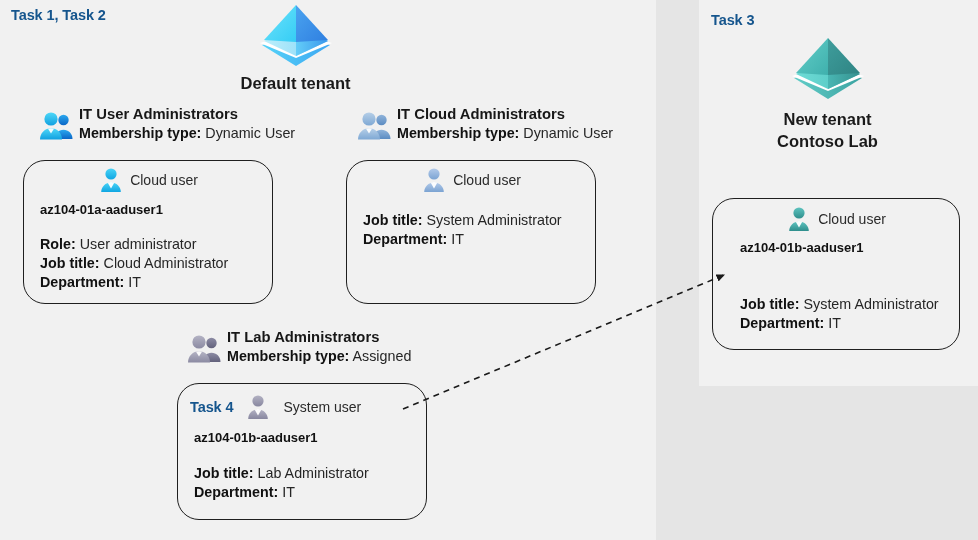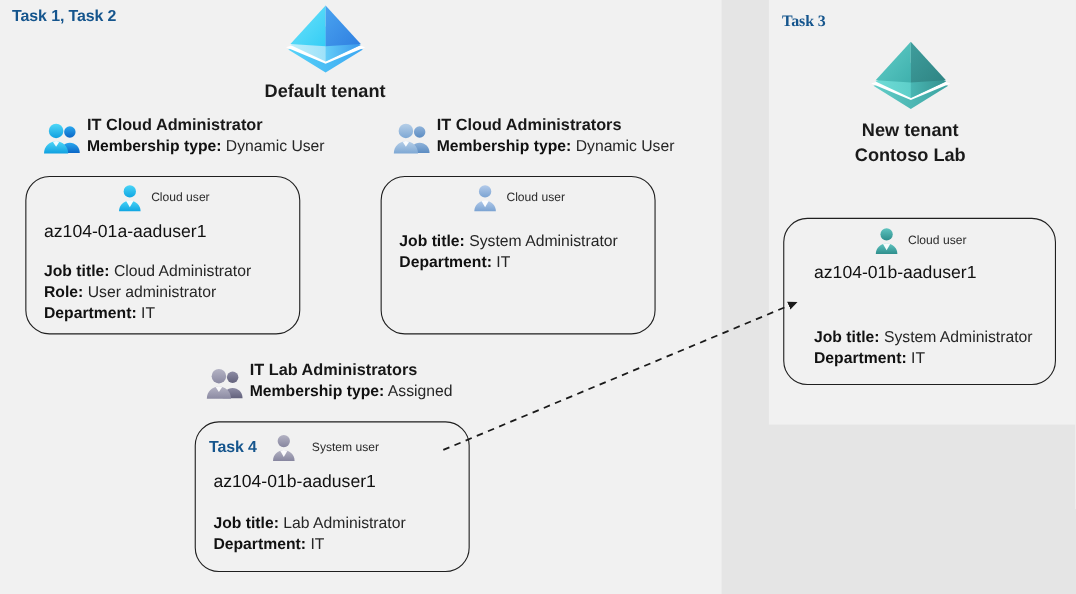--- a/index.html
+++ b/index.html
@@ -81,26 +81,26 @@
   }
   .card-head {
     display: flex;
     align-items: center;
     justify-content: center;
     gap: 6px;
     white-space: nowrap;
   }
   .card-head.left-align { justify-content: flex-start; }
   .usertype {
-    font-size: 11px;
+    font-size: 14px;
     color: #2b2b2b;
   }
   .uname {
-    font-weight: normal;
-    font-size: 16px;
+    font-weight: bold;
+    font-size: 13px;
     color: #111111;
     white-space: nowrap;
   }
   .card-attrs { line-height: 1.33; }
 
   svg { display: block; }
 
   .arrow-layer {
     position: absolute;
     left: 0; top: 0;
@@ -110,21 +110,21 @@
 </style>
 </head>
 <body>
 
 <div id="stage">
 
   <div class="panel" id="panel-left"></div>
   <div class="panel" id="panel-right"></div>
 
   <div class="task-label" style="left:11px; top:7px;">Task 1, Task 2</div>
-  <div class="task-label" style="left:711px; top:12px;font-family:Liberation Serif, serif;">Task 3</div>
+  <div class="task-label" style="left:711px; top:12px;">Task 3</div>
 
   <div class="tenant" style="left:756px; top:33px; width:143px;">
     <div style="display:flex;justify-content:center;">
       <svg width="76" height="72" viewBox="0 0 76 72" aria-hidden="true">
         <defs>
           <linearGradient id="npA" x1="0" y1="0" x2="1" y2="1">
             <stop offset="0" stop-color="#63cfc9"></stop>
               <stop offset="1" stop-color="#3fb0ad"></stop>
           </linearGradient>
           <linearGradient id="npB" x1="0" y1="0" x2="1" y2="1">
@@ -209,21 +209,21 @@
           </linearGradient>
         </defs>
         <circle cx="25.5" cy="9" r="5.2" fill="url(#g1b)"></circle>
         <path d="M16.5 28c0-5.3 4.1-9.2 9-9.2s9 3.9 9 9.2z" fill="url(#g1b)"></path>
         <circle cx="13" cy="8" r="6.6" fill="url(#g1a)"></circle>
         <path d="M2 28.5c0-6.6 5-11.2 11-11.2s11 4.6 11 11.2z" fill="url(#g1a)"></path>
         <path d="M10 17.8 13 22.4 16 17.8 13 17.2z" fill="#ffffff" opacity="0.92"></path>
       </svg>
     </div>
     <div class="group-text">
-      <div class="group-title">IT Cloud Administrator</div>
+      <div class="group-title">IT User Administrators</div>
       <div class="kv">
         <b>Membership type:</b>
         <span>Dynamic User</span>
       </div>
     </div>
   </div>
 
   <div class="group" style="left:356px; top:105px;">
     <div class="group-icon">
       <svg width="36" height="30" viewBox="0 0 36 30" aria-hidden="true">
@@ -295,26 +295,26 @@
           <circle cx="13" cy="7" r="5.6" fill="url(#u1)"></circle>
           <path d="M3.2 25c0-5.5 4.4-9.6 9.8-9.6s9.8 4.1 9.8 9.6z" fill="url(#u1)"></path>
           <path d="M9.7 15.8 13 21.4 16.3 15.8 13 15.1z" fill="#ffffff" opacity="0.95"></path>
         </svg>
       </span>
       <span class="usertype">Cloud user</span>
     </div>
     <div class="uname" style="margin:9px 0 0 16px;">az104-01a-aaduser1</div>
     <div class="card-attrs" style="margin:18px 0 0 16px;">
       <div class="kv">
+        <b>Role:</b>
+        <span>User administrator</span>
+      </div>
+      <div class="kv">
         <b>Job title:</b>
         <span>Cloud Administrator</span>
-      </div>
-      <div class="kv">
-        <b>Role:</b>
-        <span>User administrator</span>
       </div>
       <div class="kv">
         <b>Department:</b>
         <span>IT</span>
       </div>
     </div>
   </div>
 
   <div class="card" style="left:346px; top:160px; width:250px; height:144px;">
     <div class="card-head" style="margin-top:6px;">

